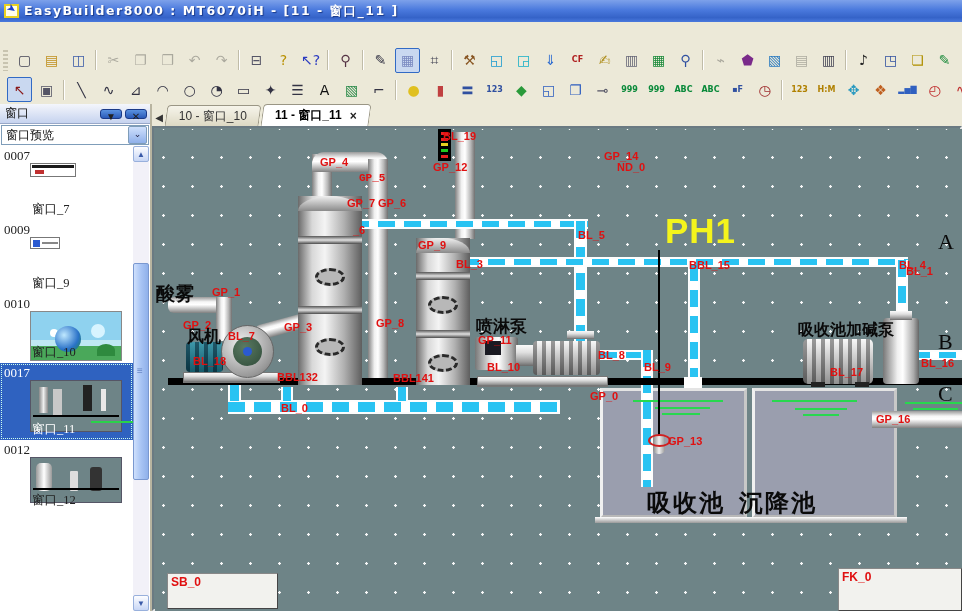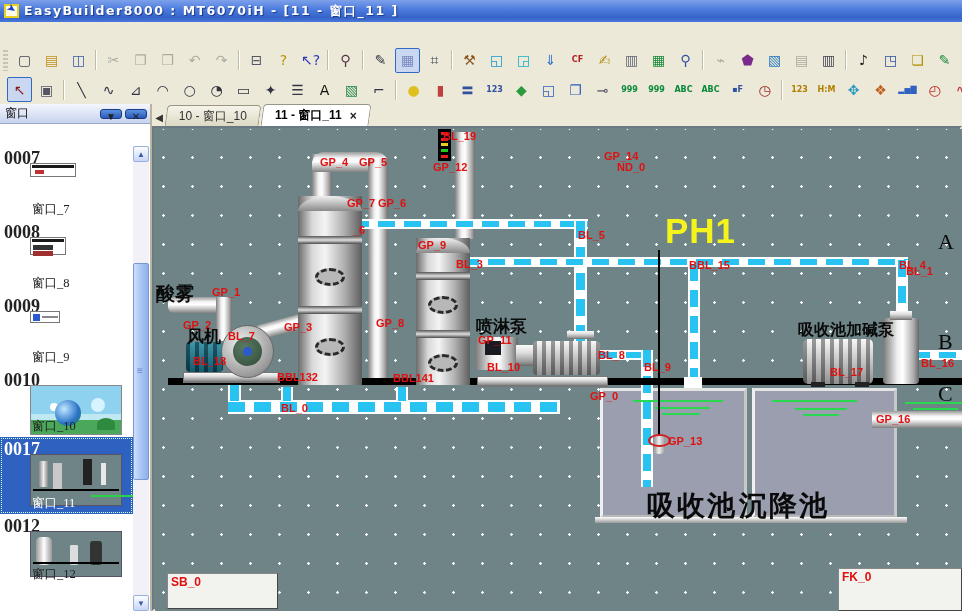--- a/index.html
+++ b/index.html
@@ -27,21 +27,21 @@
   #panel{position:absolute;left:0;top:104px;width:152px;height:507px;background:#fff;border-right:2px solid #b8b4a0;box-sizing:border-box;}
   #panel-header{position:absolute;left:0;top:0;width:150px;height:20px;background:linear-gradient(180deg,#f4f6fc,#c6d3ef);border-bottom:1px solid #98a8c8;display:flex;align-items:center;font-size:12px;color:#111;padding-left:5px;box-sizing:border-box;}
   #panel-header .sp{flex:1;}
   .ph-btn{width:15px;height:14px;font-size:10px;line-height:14px;text-align:center;color:#222;margin-right:3px;}
   #combo{position:absolute;left:1px;top:21px;width:148px;height:20px;border:1px solid #7f9db9;background:#fff;display:flex;align-items:center;box-sizing:border-box;}
   #combo-text{flex:1;font-size:12px;padding-left:4px;color:#111;}
   #combo-btn{width:17px;height:16px;margin-right:1px;background:linear-gradient(180deg,#cfe0fc,#8fb0ea);border:1px solid #7f9db9;border-radius:2px;color:#224;font-size:9px;text-align:center;line-height:15px;}
   #window-list{position:absolute;left:0;top:42px;width:133px;height:465px;overflow:hidden;background:#fff;}
   .win-item{position:relative;width:133px;font-size:12px;color:#222;}
   .win-item.sel{background:#2f62c0;color:#fff;outline:1px dotted #cfe;outline-offset:-2px;}
-  .wnum{position:absolute;left:4px;top:2px;font-size:18px;font-family:"Liberation Serif",serif;font-weight:bold;}
+  .wnum{position:absolute;left:4px;top:2px;font-size:13px;font-family:"Liberation Serif",serif;}
   .wname{position:absolute;left:32px;bottom:2px;font-size:12.5px;font-family:"Liberation Serif",serif;}
   .wthumb{position:absolute;left:30px;top:17px;box-sizing:border-box;}
   .th-form{background:#fff;border:1px solid #777;}
   .th-form::before{content:"";position:absolute;left:1px;right:1px;top:1px;height:3px;background:#1a1a1a;}
   .th-form::after{content:"";position:absolute;left:4px;top:6px;width:9px;height:4px;background:#c03030;}
   .th-form2{background:#fff;border:1px solid #777;}
   .th-form2::before{content:"";position:absolute;left:1px;right:1px;top:1px;height:3px;background:#1a1a1a;}
   .th-form2::after{content:"";position:absolute;left:2px;top:7px;width:20px;height:5px;background:#333;box-shadow:0 6px 0 #a03030;}
   .th-form3{background:#fff;border:1px solid #777;}
   .th-form3::before{content:"";position:absolute;left:2px;top:2px;width:7px;height:7px;background:#2a5ad0;}
@@ -87,21 +87,21 @@
   .tank{z-index:2;background:#9a9eae;border:3px solid;border-color:#e4e4e4 #c8c8c8 #b8b8b8 #f0f0f0;}
   .gline{height:2px;background:#28d84e;z-index:6;}
   .eq{z-index:6;}
   .silver{background:linear-gradient(180deg,#fafafa 0%,#e0e0e0 35%,#9a9a9a 80%,#6a6a6a 100%);}
   .silverV{background:linear-gradient(90deg,#777,#f0f0f0 40%,#fff 55%,#aaa 85%,#666);}
   .ribs{background:linear-gradient(180deg,#f8f8f8,#909090),repeating-linear-gradient(90deg,rgba(40,40,40,.45) 0 4px,rgba(255,255,255,.2) 4px 9px);background-blend-mode:multiply;}
   .cv-label{position:absolute;z-index:10;color:#e01010;font-size:11px;font-weight:bold;white-space:nowrap;font-family:"Liberation Sans",sans-serif;}
   .cv-label.blk16{color:#0a0a0a;font-size:16px;}
   .cv-label.blk17{color:#0a0a0a;font-size:17px;}
   .cv-label.blk19{color:#0a0a0a;font-size:19px;}
-  .cv-label.blk20{color:#0a0a0a;font-size:28px;letter-spacing:2px;}
+  .cv-label.blk20{color:#0a0a0a;font-size:24px;letter-spacing:2px;}
   .cv-label.letter{color:#0a0a0a;font-size:22px;font-weight:normal;font-family:"Liberation Serif",serif;}
   .cv-label.yellow{color:#f4f41c;font-size:35px;letter-spacing:1px;}
   .databox{background:#f2f2ee;border:1px solid #888;border-right-color:#444;border-bottom-color:#444;z-index:8;}
   .databox b{position:absolute;left:3px;top:1px;color:#e01010;font-size:12px;}
   
   #phmeter{left:452px;top:20px;width:97px;height:101px;background:linear-gradient(180deg,#ececec,#b8bcc4);border:2px solid #8a8f9a;z-index:7;}
   #phmeter *{position:absolute;}
   #ph-brand{left:4px;top:1px;font-size:8px;font-style:italic;font-weight:bold;color:#2a4ad0;}
   #ph-model{right:4px;top:1px;font-size:8px;font-style:italic;font-weight:bold;color:#223;}
   #ph-display{left:5px;top:12px;right:5px;height:34px;background:#0a0a0a;border:1px solid #555;color:#f01818;font-family:"DejaVu Sans Mono",monospace;font-weight:bold;font-size:17px;text-align:center;line-height:32px;letter-spacing:2px;text-shadow:0 -8px 0 rgba(240,24,24,.55);}
@@ -347,30 +347,29 @@
       </span>
 </div>
 
 <div id="panel">
   <div id="panel-header">
     <span>窗口</span>
     <span class="sp"></span>
     <span class="ph-btn">▼</span>
     <span class="ph-btn">✕</span>
   </div>
+  <div id="combo">
+    <span id="combo-text">窗口预览</span>
+    <span id="combo-btn">⌄</span>
+  </div>
   <div id="window-list">
         <div class="win-item" style="height: 74px;">
           <span class="wnum">0007</span>
           <span class="wthumb th-form" style="width: 46px; height: 14px;"></span>
           <span class="wname">窗口_7</span>
-        </div>
-        <div class="win-item" style="height: 74px;">
-          <span class="wnum">0008</span>
-          <span class="wthumb th-form2" style="width: 36px; height: 18px;"></span>
-          <span class="wname">窗口_8</span>
         </div>
         <div class="win-item" style="height: 74px;">
           <span class="wnum">0009</span>
           <span class="wthumb th-form3" style="width: 30px; height: 12px;"></span>
           <span class="wname">窗口_9</span>
         </div>
         <div class="win-item" style="height: 69px;">
           <span class="wnum">0010</span>
           <span class="wthumb th-nature" style="width: 92px; height: 50px;"></span>
           <span class="wname">窗口_10</span>
@@ -500,21 +499,21 @@
     <b>SB_0</b>
   </div>
   <div class="databox" style="left:683px;top:439px;width:124px;height:43px;">
     <b>FK_0</b>
   </div>
 
   <div id="label-layer" style="left:0;top:0;width:100%;height:100%;z-index:10;pointer-events:none;">
         <span class="cv-label" style="left: 288px; top: 1px;">BL_19</span>
         <span class="cv-label" style="left: 278px; top: 32px;">GP_12</span>
         <span class="cv-label" style="left: 165px; top: 27px;">GP_4</span>
-        <span class="cv-label" style="left: 204px; top: 27px;">GP_5</span>
+        <span class="cv-label" style="left: 204px; top: 43px; font-family: Liberation Mono, monospace;">GP_5</span>
         <span class="cv-label" style="left: 148px; top: 68px; margin-left: 44px;">GP_7</span>
         <span class="cv-label" style="left: 223px; top: 68px;">GP_6</span>
         <span class="cv-label" style="left: 198px; top: 95px;">_6</span>
         <span class="cv-label blk19" style="left: 1px; top: 152px;">酸雾</span>
         <span class="cv-label" style="left: 57px; top: 157px;">GP_1</span>
         <span class="cv-label" style="left: 28px; top: 190px;">GP_2</span>
         <span class="cv-label blk17" style="left: 32px; top: 196px;">风机</span>
         <span class="cv-label" style="left: 73px; top: 201px;">BL_7</span>
         <span class="cv-label" style="left: 38px; top: 226px;">BL_18</span>
         <span class="cv-label" style="left: 129px; top: 192px;">GP_3</span>

